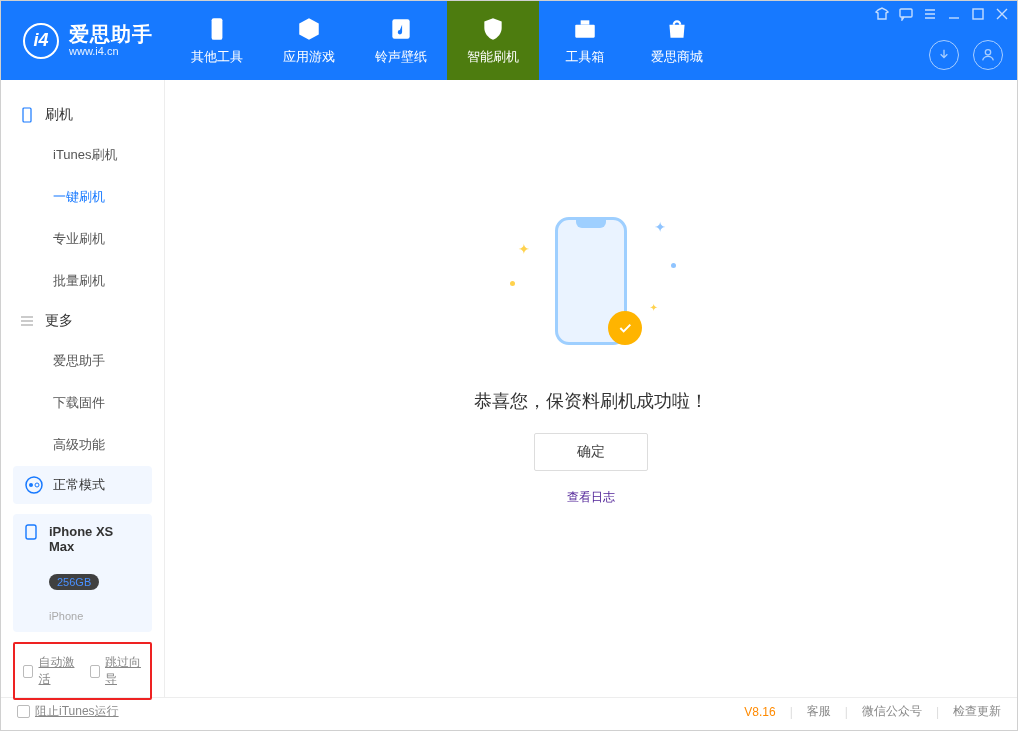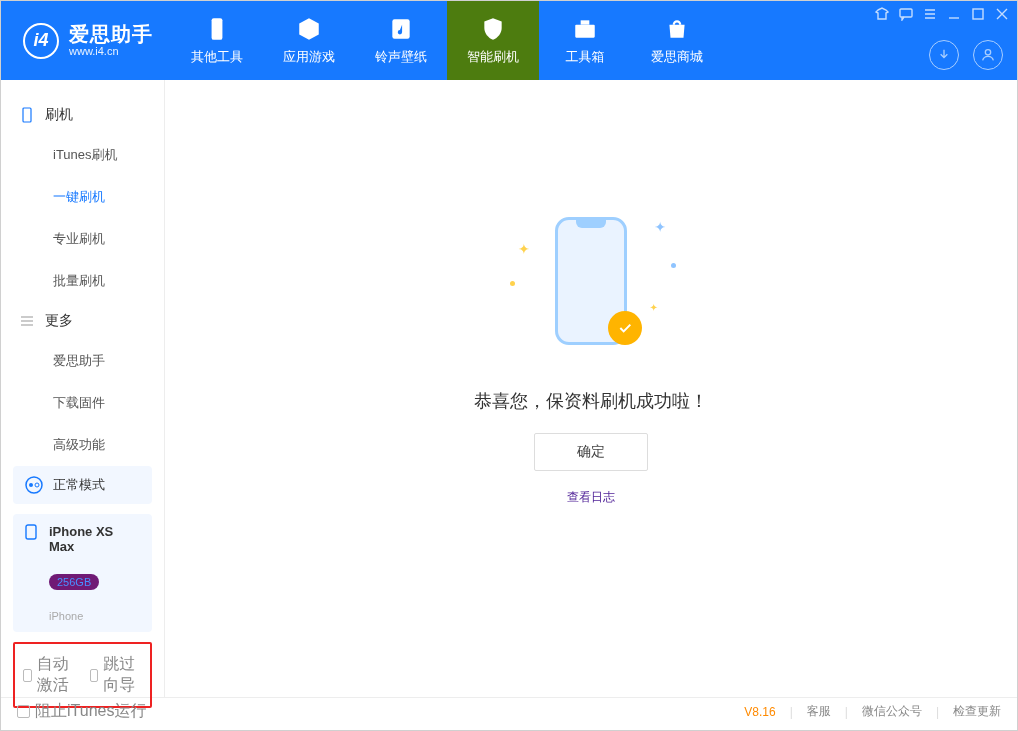--- a/index.html
+++ b/index.html
@@ -32,27 +32,27 @@
 .side-scroll { flex: 1; padding-top: 16px; }
 .group-head { display: flex; align-items: center; gap: 10px; padding: 10px 18px; color: #333; font-size: 14px; font-weight: 500; }
 .group-head svg { width: 16px; height: 16px; }
 .side-item { padding: 12px 18px 12px 52px; font-size: 13px; color: #555; cursor: pointer; }
 .side-item.active { color: #1779ff; }
 
 .side-bottom { padding: 0 12px 4px 12px; }
 .mode-box, .device-box { background: #f2f7ff; border-radius: 4px; padding: 10px 12px; margin-bottom: 10px; display: flex; align-items: center; gap: 10px; font-size: 13px; color: #333; }
 .device-box { flex-direction: column; align-items: flex-start; gap: 20px; position: relative; }
 .device-box .dname { font-weight: bold; color: #333; font-size: 13px; margin-left: 24px; }
-.device-box .dcap { font-size: 11px; color: #4a90ff; background: #701a75; padding: 2px 8px; border-radius: 10px; margin-left: 24px; text-align: center; }
+.device-box .dcap { font-size: 11px; color: #4a90ff; background: #404040; padding: 2px 8px; border-radius: 10px; margin-left: 24px; text-align: center; }
 .device-box .dtype { font-size: 11px; color: #aaa; margin-left: 24px; }
 .device-box .dico { position: absolute; left: 10px; top: 10px; width: 16px; height: 16px; }
 .mode-ico { width: 18px; height: 18px; }
 
 .opts-row { border: 2px solid #e22; border-radius: 2px; padding: 10px 8px; display: flex; gap: 14px; align-items: center; }
-.chk { display: flex; align-items: center; gap: 5px; font-size: 16px; color: #888; cursor: pointer; }
+.chk { display: flex; align-items: center; gap: 5px; font-size: 12px; color: #888; cursor: pointer; text-decoration: underline; }
 .chkbox { width: 13px; height: 13px; border: 1px solid #bbb; border-radius: 2px; }
 
 .content { flex: 1; position: relative; display: flex; flex-direction: column; align-items: center; justify-content: center; padding-bottom: 60px; }
 .phone-ill { position: relative; width: 90px; height: 150px; margin-bottom: 14px; }
 .phone-body { width: 72px; height: 128px; border: 3px solid #9ecfff; border-radius: 14px; background: #eaf3ff; position: absolute; left: 9px; top: 6px; }
 .phone-notch { width: 30px; height: 8px; background: #9ecfff; border-radius: 0 0 6px 6px; position: absolute; top: 0; left: 50%; transform: translateX(-50%); }
 .phone-badge { position: absolute; right: -6px; bottom: 16px; width: 34px; height: 34px; background: #ffb400; border-radius: 50%; display: flex; align-items: center; justify-content: center; }
 .phone-badge svg { width: 16px; height: 16px; stroke: #fff; stroke-width: 3; fill: none; }
 .spark { position: absolute; color: #ffd24d; font-size: 14px; }
 .spark.s1 { left: -28px; top: 30px; }

